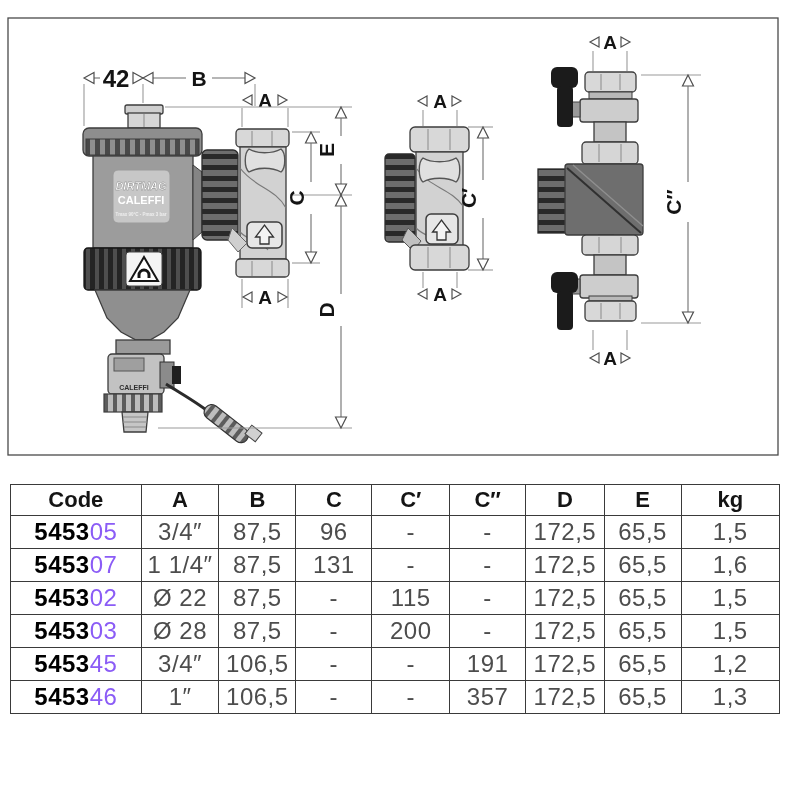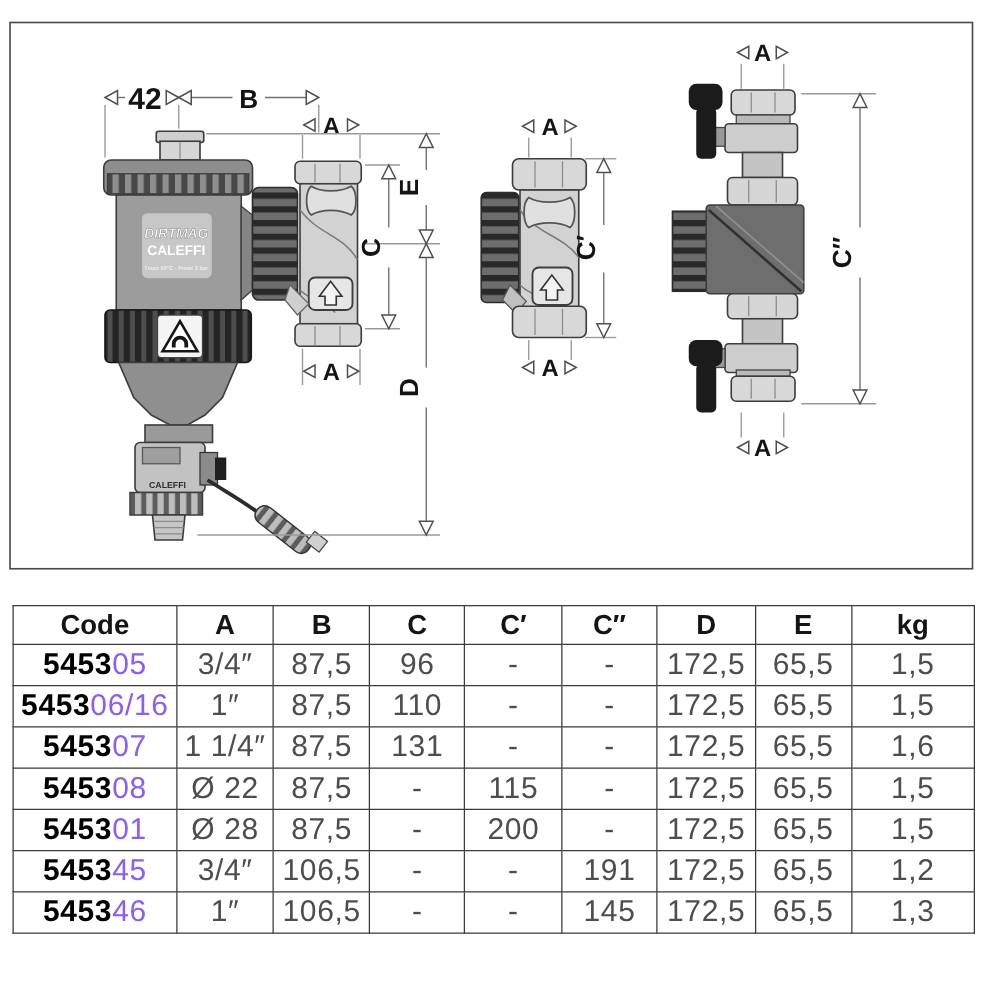--- a/index.html
+++ b/index.html
@@ -340,54 +340,43 @@
         <td>3/4″</td>
         <td>87,5</td>
         <td>96</td>
         <td>-</td>
         <td>-</td>
         <td>172,5</td>
         <td>65,5</td>
         <td>1,5</td>
       </tr>
       <tr>
-        <td class="code"><span class="cp">5453</span><span class="cs">06/16</span></td>
-        <td>1″</td>
-        <td>87,5</td>
-        <td>110</td>
-        <td>-</td>
-        <td>-</td>
-        <td>172,5</td>
-        <td>65,5</td>
-        <td>1,5</td>
-      </tr>
-      <tr>
         <td class="code"><span class="cp">5453</span><span class="cs">07</span></td>
         <td>1 1/4″</td>
         <td>87,5</td>
         <td>131</td>
         <td>-</td>
         <td>-</td>
         <td>172,5</td>
         <td>65,5</td>
         <td>1,6</td>
       </tr>
       <tr>
-        <td class="code"><span class="cp">5453</span><span class="cs">08</span></td>
+        <td class="code"><span class="cp">5453</span><span class="cs">02</span></td>
         <td>Ø 22</td>
         <td>87,5</td>
         <td>-</td>
         <td>115</td>
         <td>-</td>
         <td>172,5</td>
         <td>65,5</td>
         <td>1,5</td>
       </tr>
       <tr>
-        <td class="code"><span class="cp">5453</span><span class="cs">01</span></td>
+        <td class="code"><span class="cp">5453</span><span class="cs">03</span></td>
         <td>Ø 28</td>
         <td>87,5</td>
         <td>-</td>
         <td>200</td>
         <td>-</td>
         <td>172,5</td>
         <td>65,5</td>
         <td>1,5</td>
       </tr>
       <tr>
@@ -400,20 +389,20 @@
         <td>172,5</td>
         <td>65,5</td>
         <td>1,2</td>
       </tr>
       <tr>
         <td class="code"><span class="cp">5453</span><span class="cs">46</span></td>
         <td>1″</td>
         <td>106,5</td>
         <td>-</td>
         <td>-</td>
-        <td>145</td>
+        <td>357</td>
         <td>172,5</td>
         <td>65,5</td>
         <td>1,3</td>
       </tr>
     </tbody>
   </table>
 </div>
 
 </body></html>

